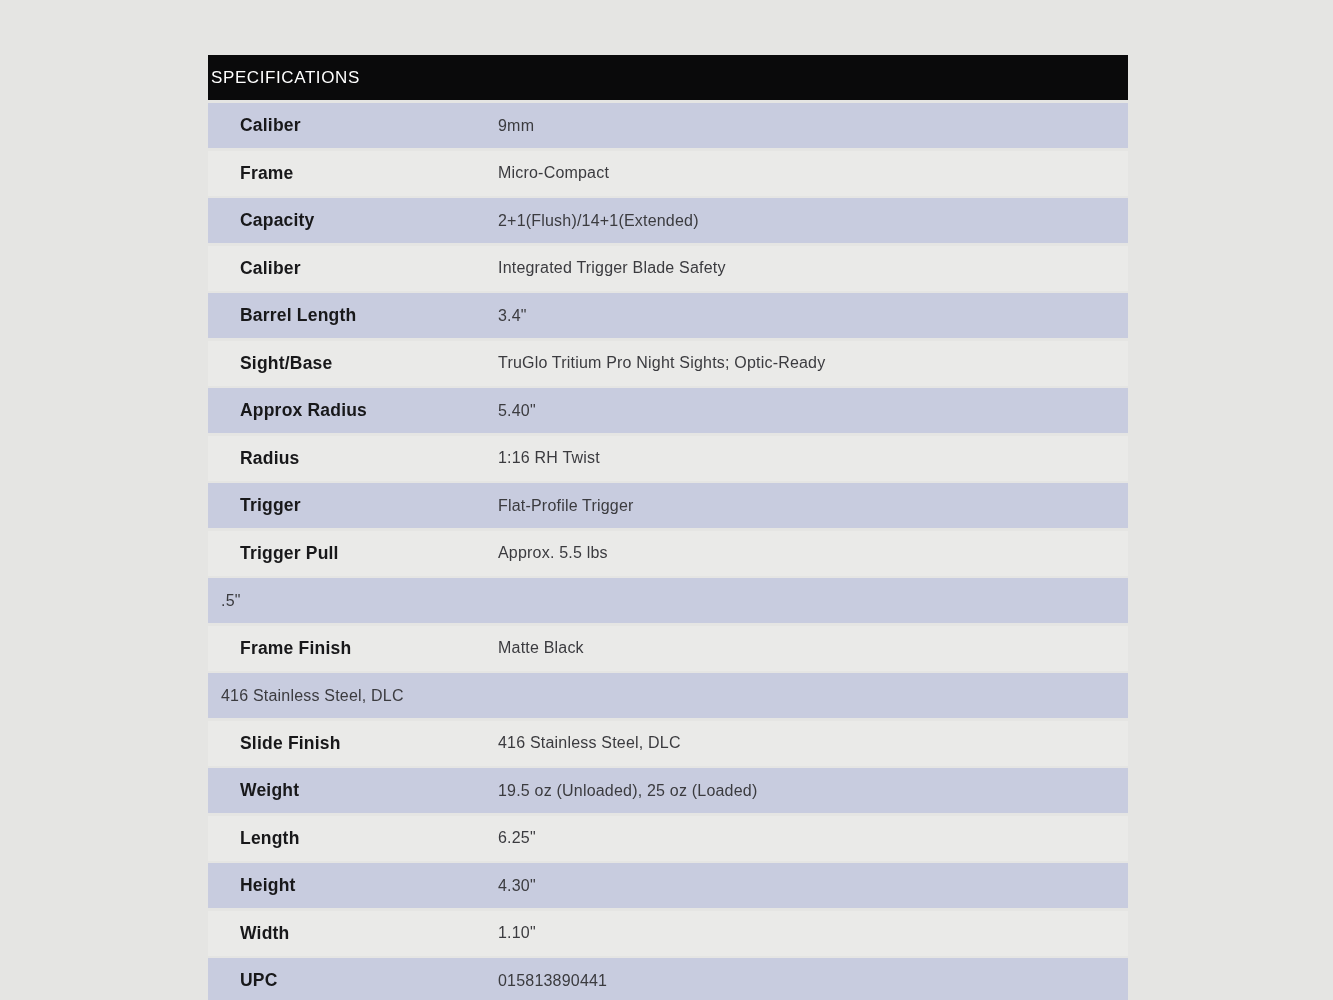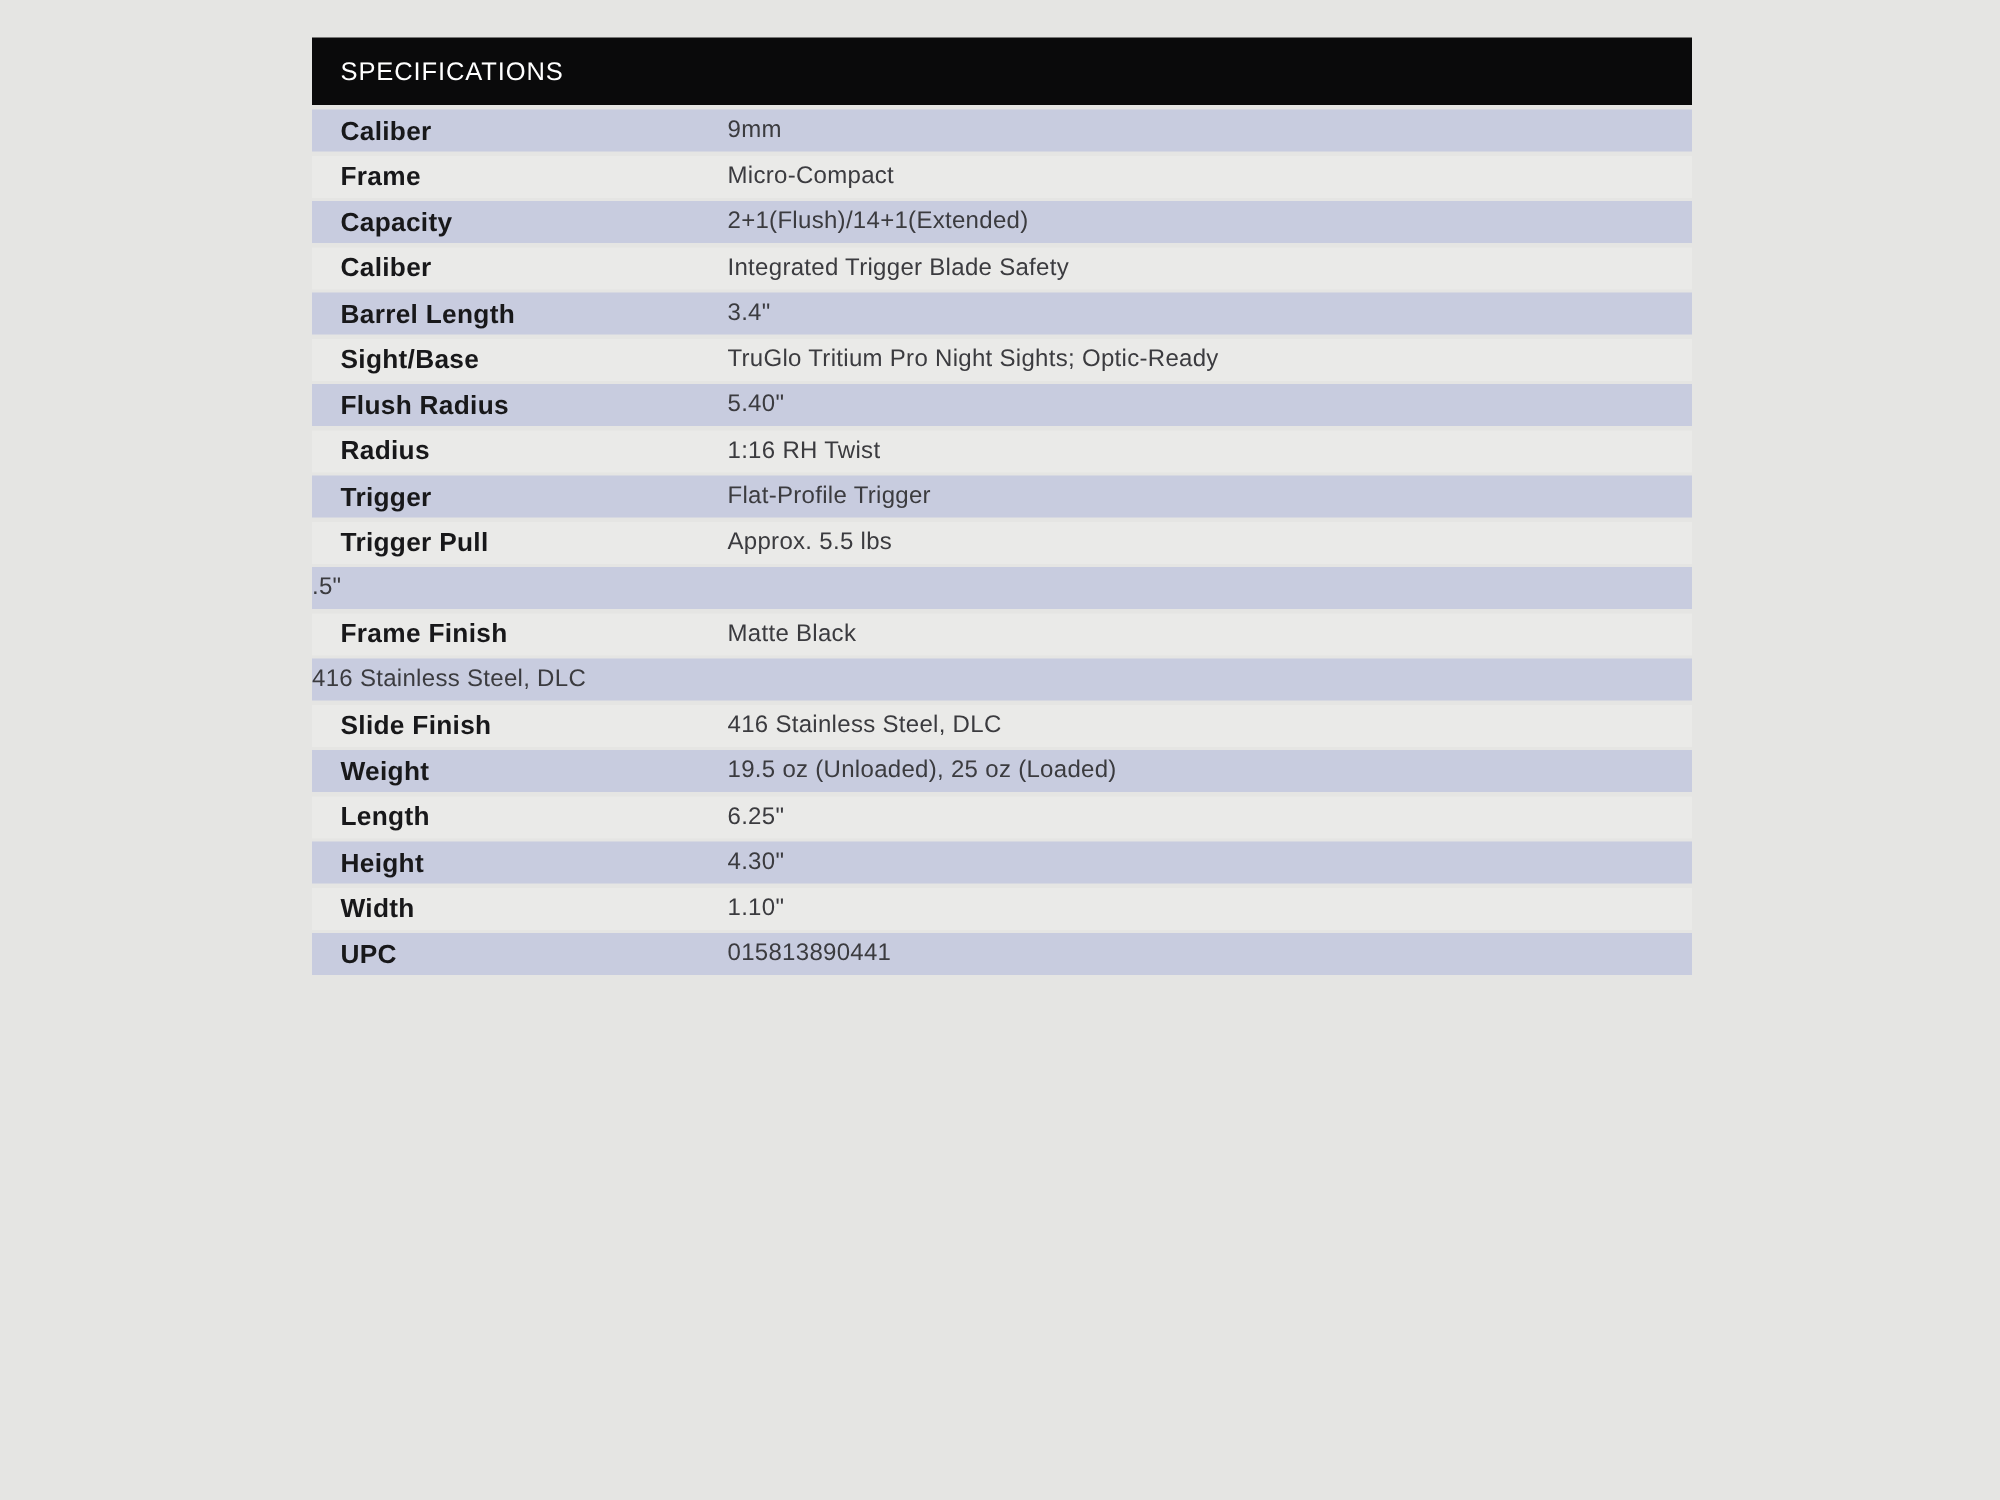--- a/index.html
+++ b/index.html
@@ -19,31 +19,33 @@
     left: 208px;
     top: 25px;
     width: 920px;
   }
   .spec-header {
     height: 45px;
     background: var(--header-bg, #0a0a0b);
     color: var(--header-text, #ffffff);
     display: flex;
     align-items: center;
-    padding-left: 19px;
+    padding-left: 3px;
     box-sizing: border-box;
     font-size: 17px;
     letter-spacing: 0.6px;
     margin-bottom: 3px;
+    margin-top: 30px;
   }
   .spec-row {
     display: flex;
     align-items: center;
-    height: 28px;
+    height: 45px;
     margin-bottom: 2.5px;
+    padding-left: 13px;
   }
   .spec-row.alt {
     background: var(--row-alt, #c8ccdf);
   }
   .spec-row.plain {
     background: var(--row-plain, #eaeae8);
   }
   .spec-label {
     width: 277px;
     padding-left: 19px;
@@ -84,21 +86,21 @@
   </div>
       <div class="spec-row alt">
     <div class="spec-label">Barrel Length</div>
     <div class="spec-value">3.4"</div>
   </div>
       <div class="spec-row plain">
     <div class="spec-label">Sight/Base</div>
     <div class="spec-value">TruGlo Tritium Pro Night Sights; Optic-Ready</div>
   </div>
       <div class="spec-row alt">
-    <div class="spec-label">Flush Radius</div>
+    <div class="spec-label">Approx Radius</div>
     <div class="spec-value">5.40"</div>
   </div>
       <div class="spec-row plain">
     <div class="spec-label">Radius</div>
     <div class="spec-value">1:16 RH Twist</div>
   </div>
       <div class="spec-row alt">
     <div class="spec-label">Trigger</div>
     <div class="spec-value">Flat-Profile Trigger</div>
   </div>

